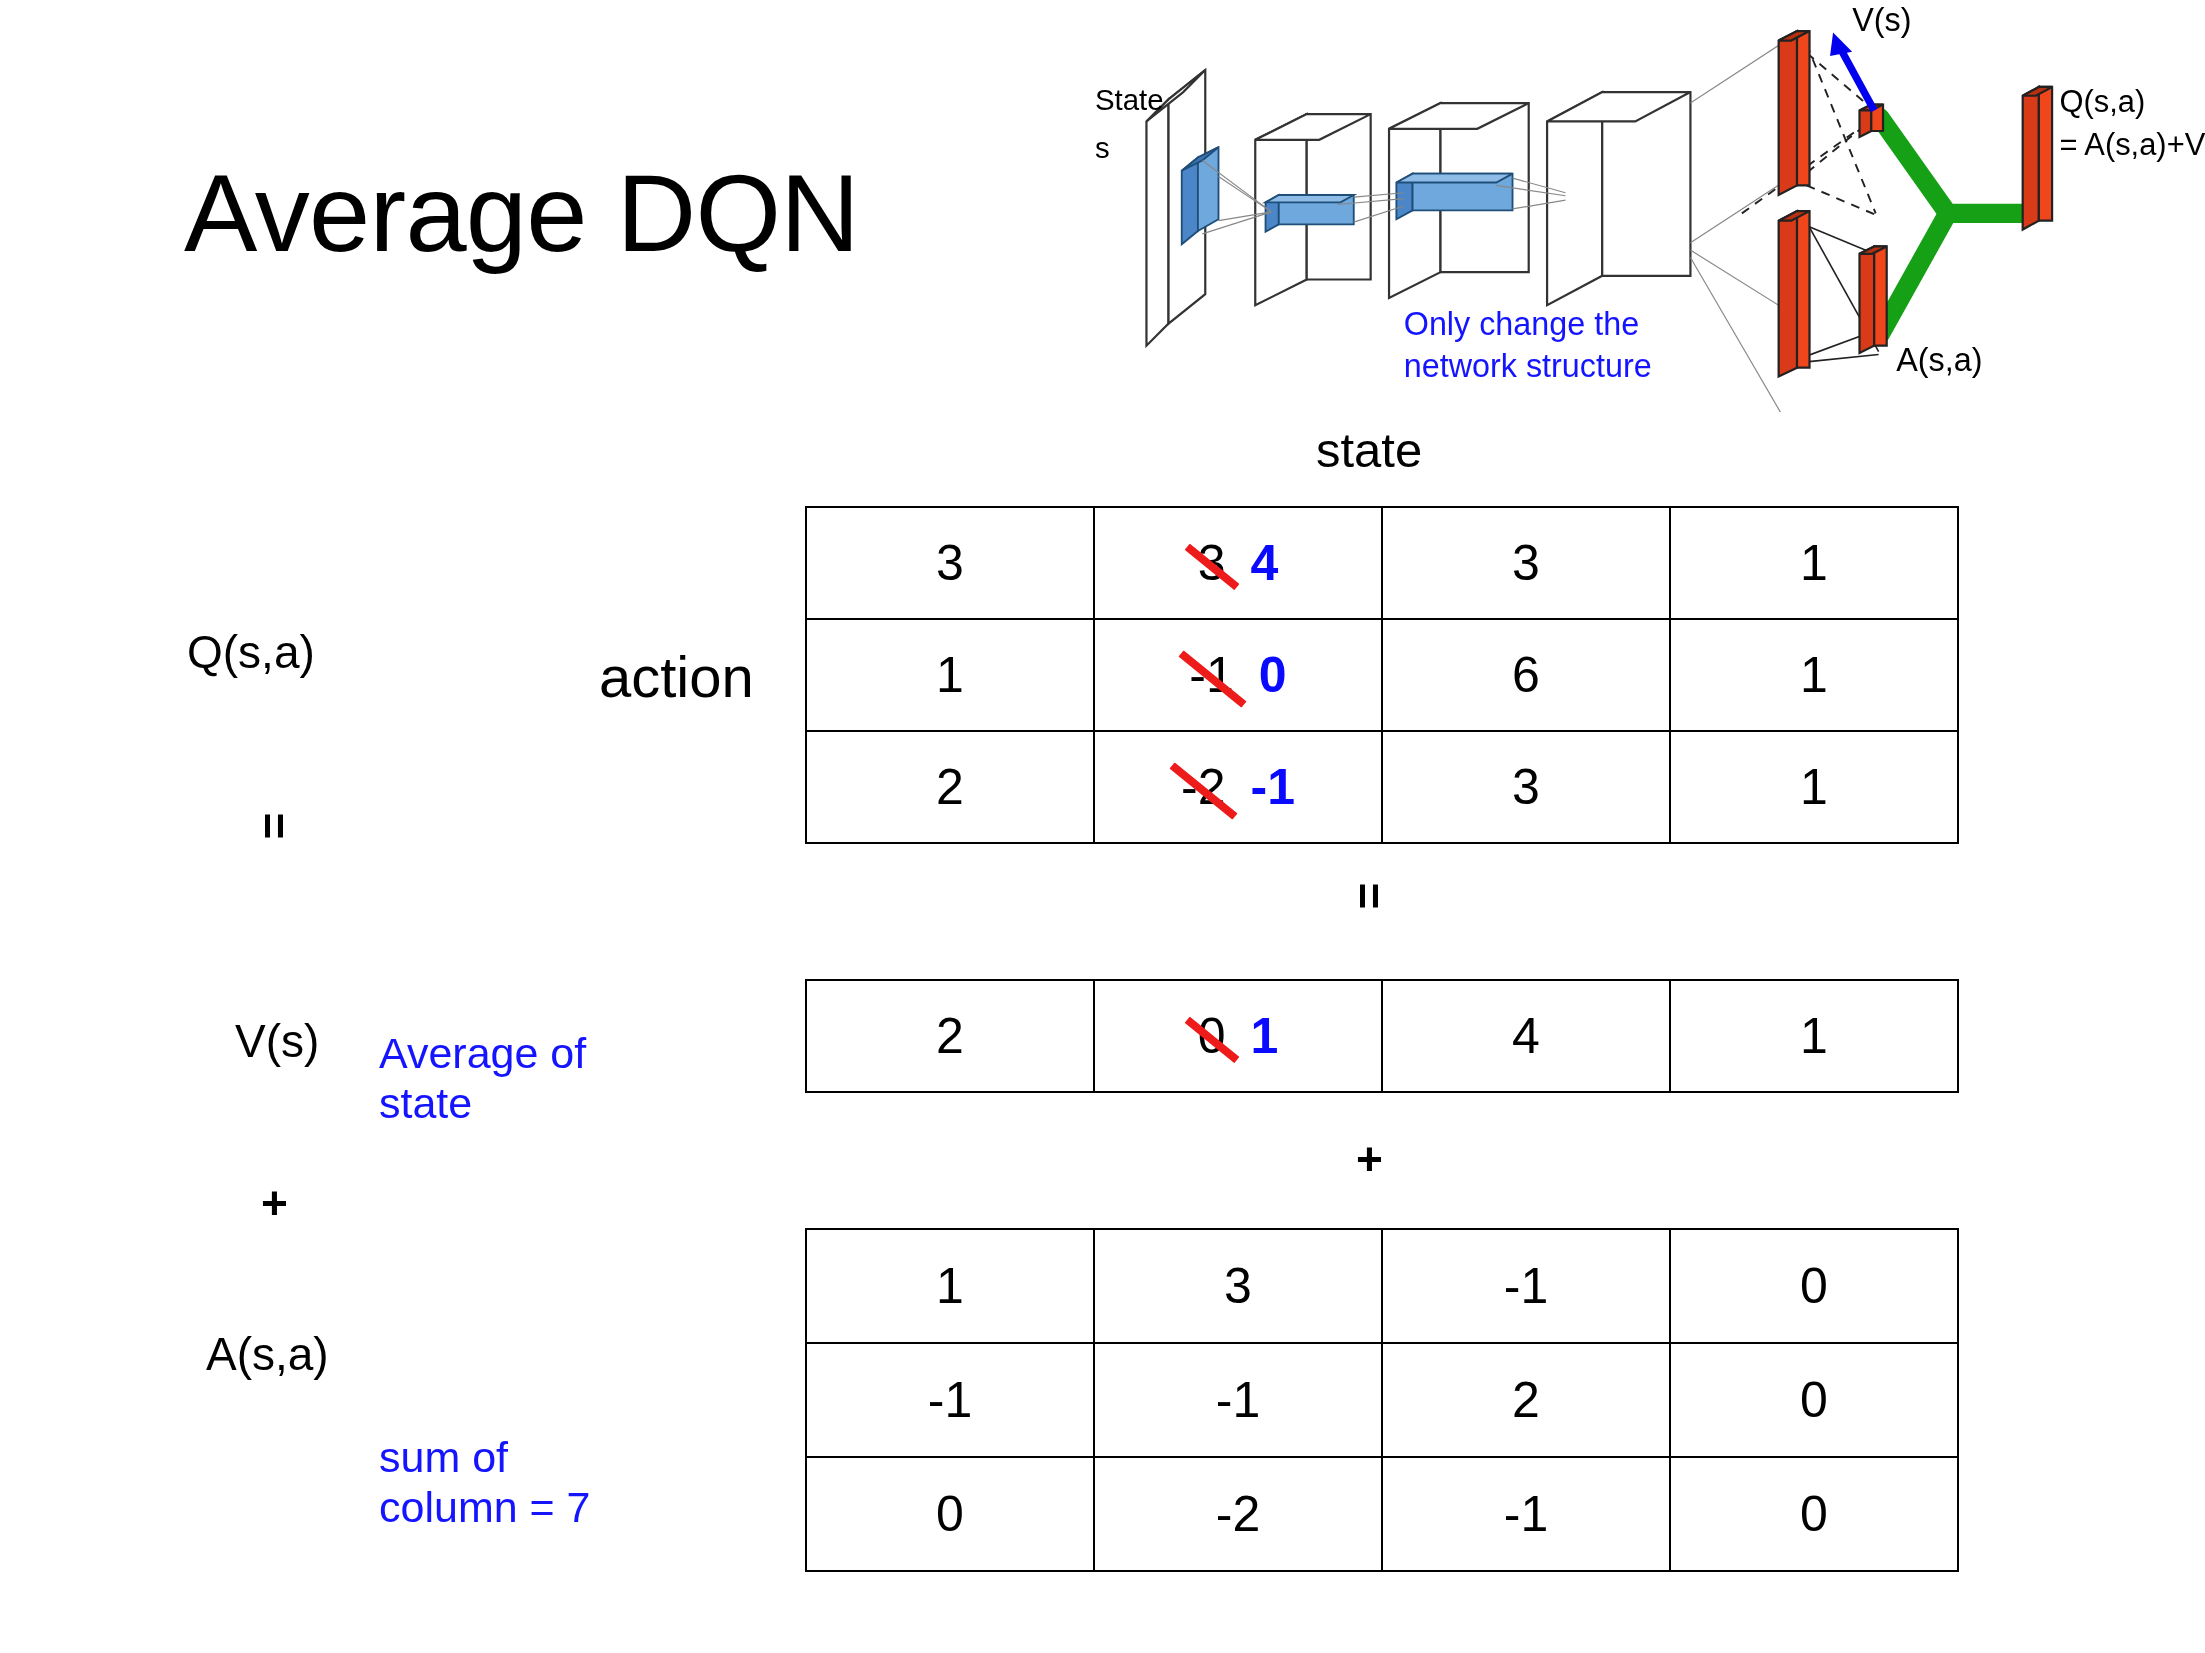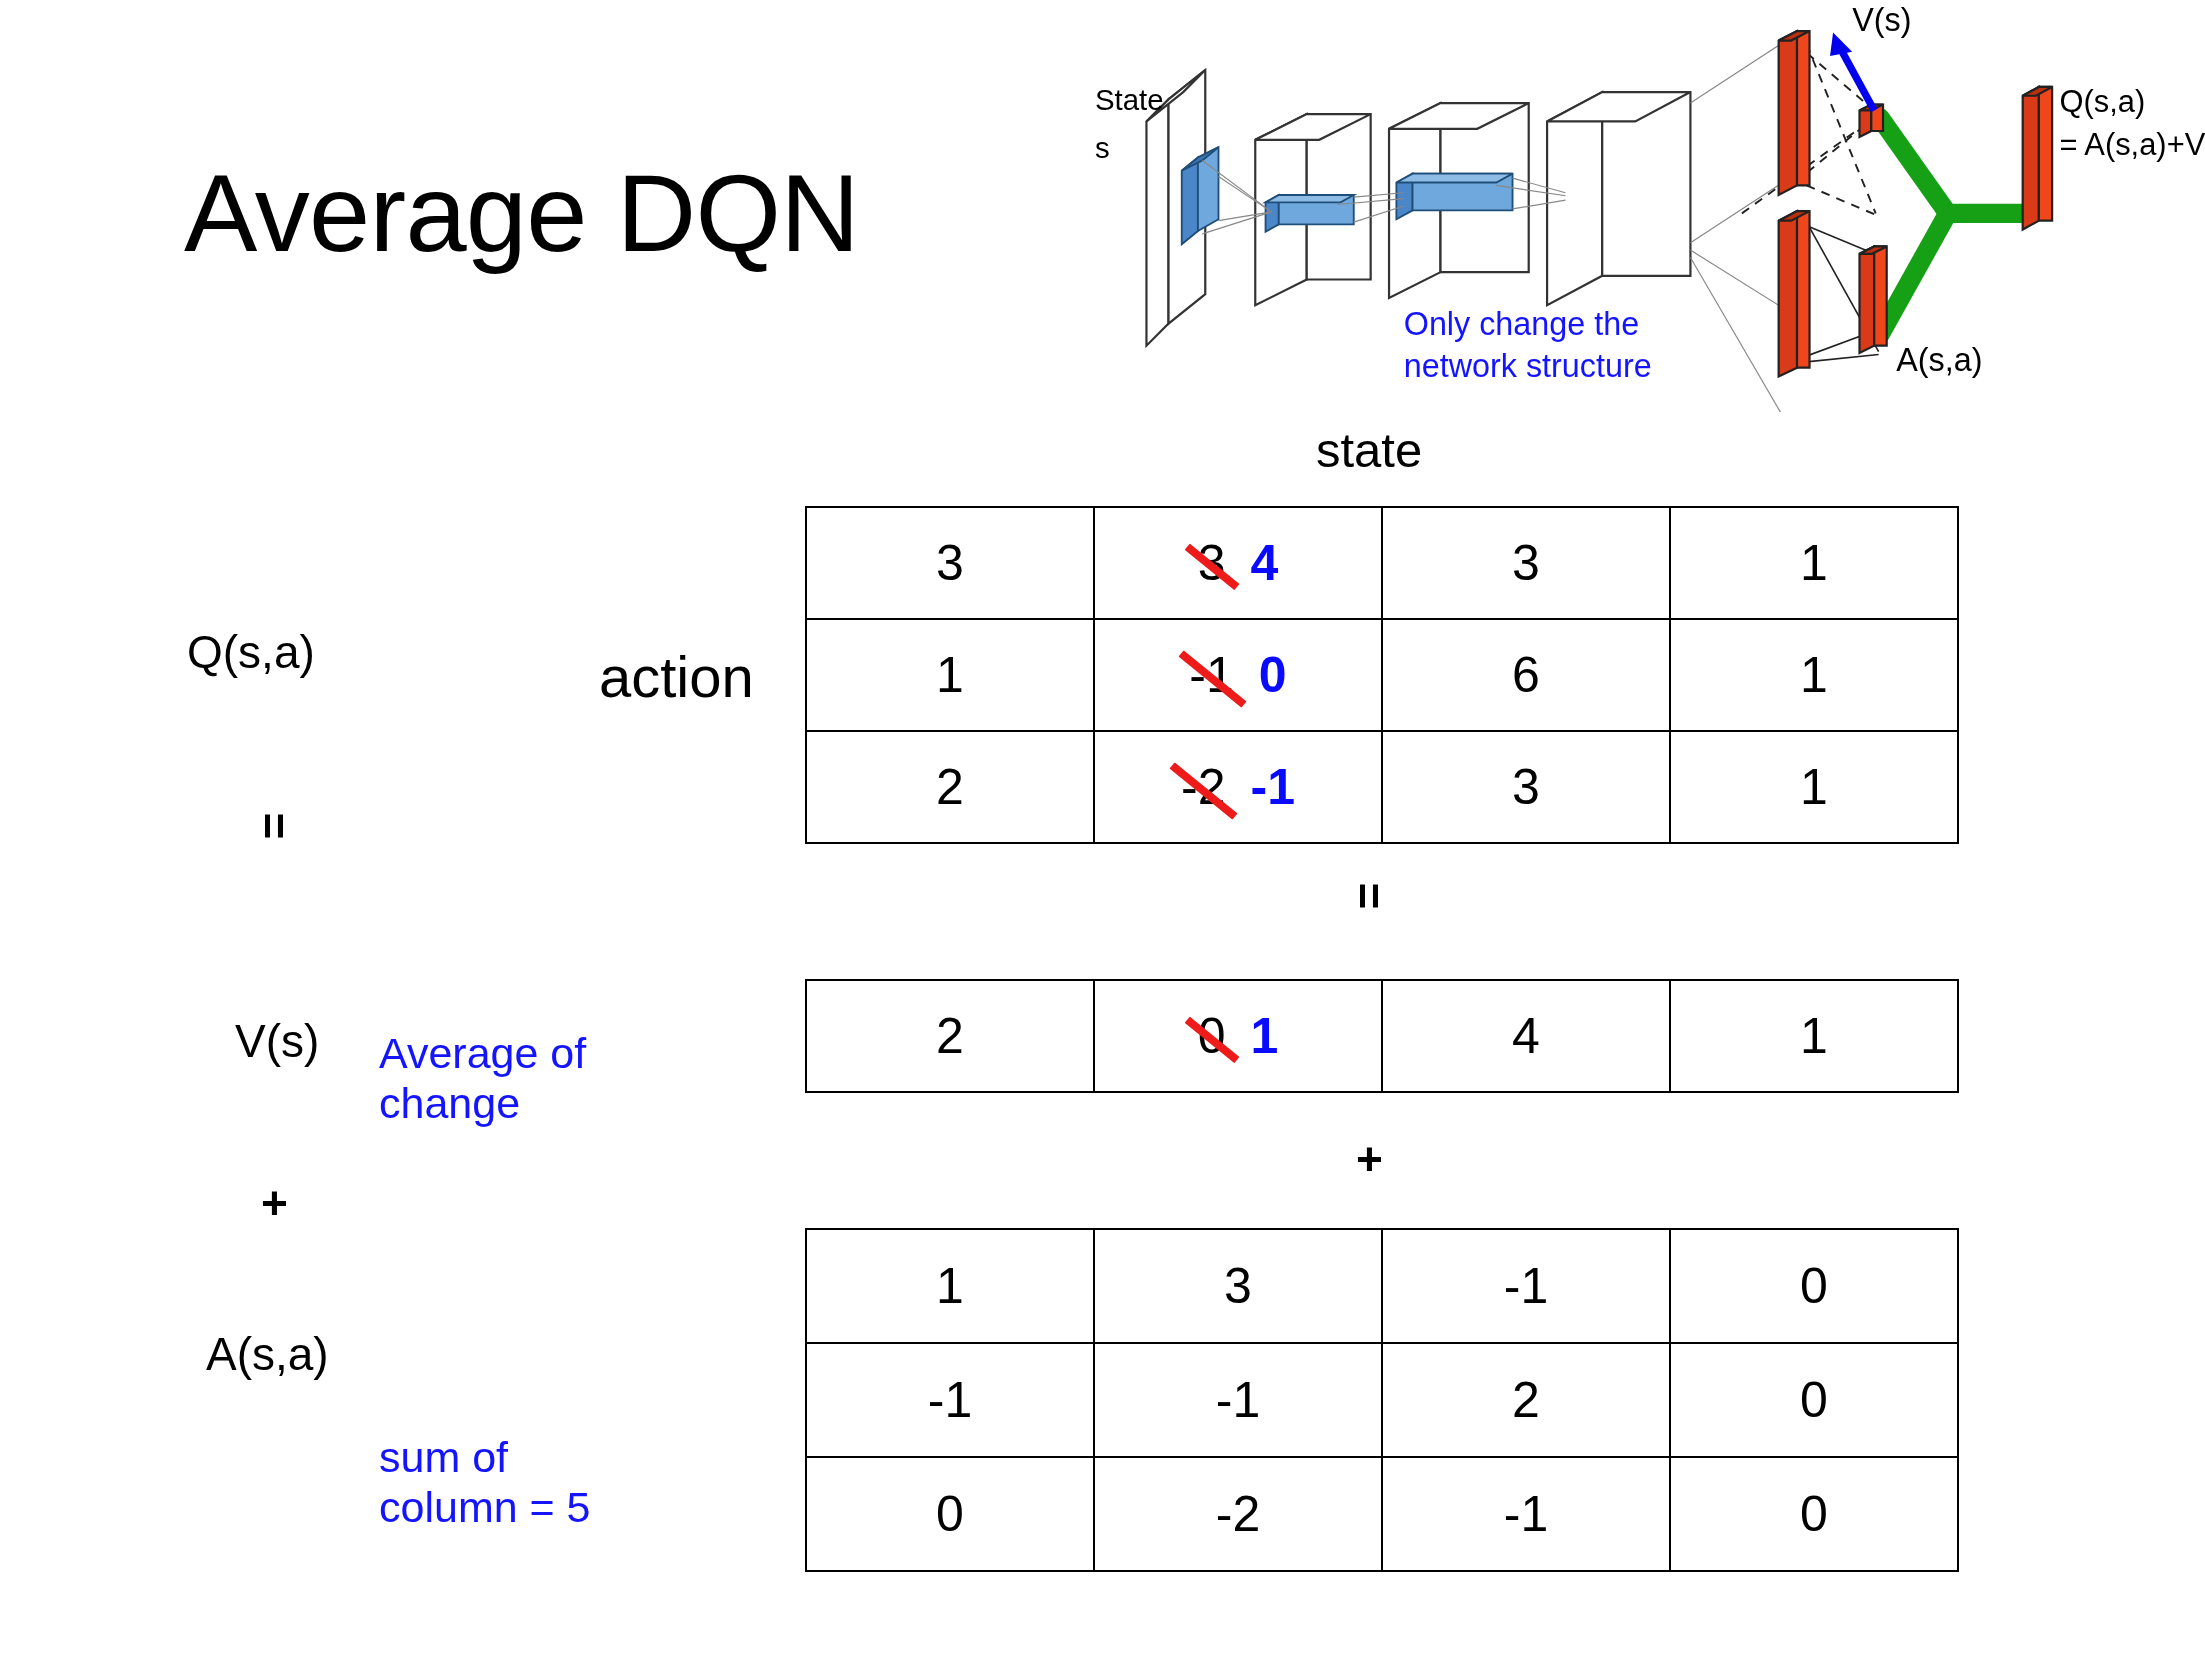--- a/index.html
+++ b/index.html
@@ -266,24 +266,24 @@
 
 <div class="abs plus-sign" id="plus-left">+</div>
 
 <div class="abs axis-label" id="a-label">A(s,a)</div>
 
 <div class="abs eq-rot" id="eq-middle">=</div>
 
 <div class="abs plus-sign" id="plus-middle">+</div>
 
 <div class="abs blue-note" id="note-average">Average of
-change</div>
+state</div>
 
 <div class="abs blue-note" id="note-sum">sum of
-column = 5</div>
+column = 7</div>
 
 <table class="abs grid-table" id="q-table">
   <tbody>
       <tr>
     <td>3</td>
     <td class="edited-cell"><span class="inner">
             <span class="old-value">3</span>
             <span class="new-value">4</span>
           </span></td>
     <td>3</td>

